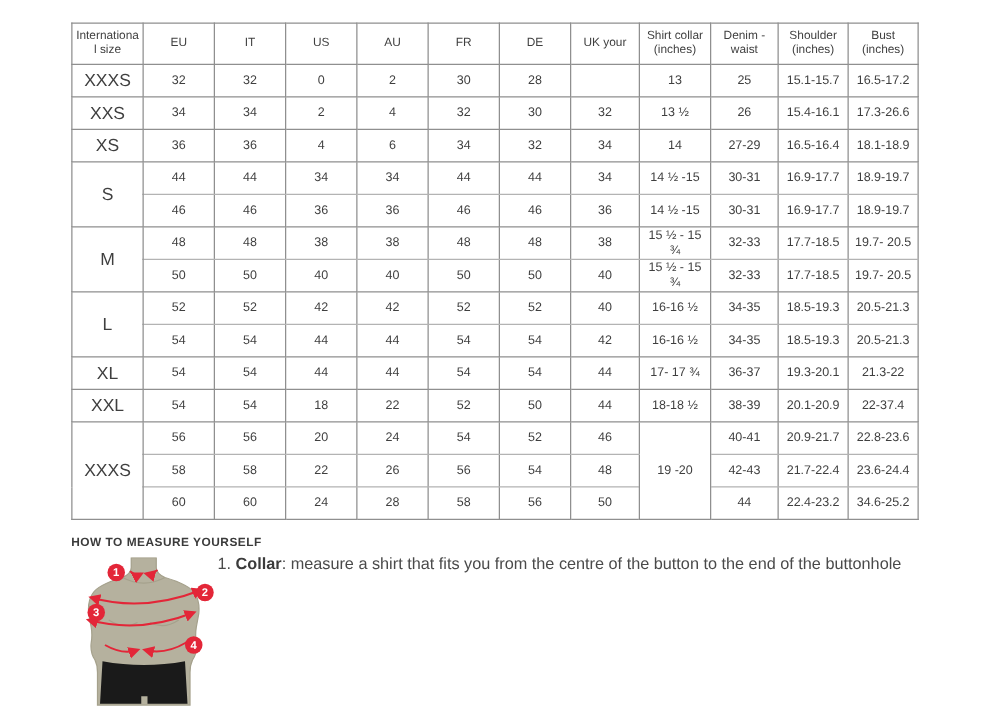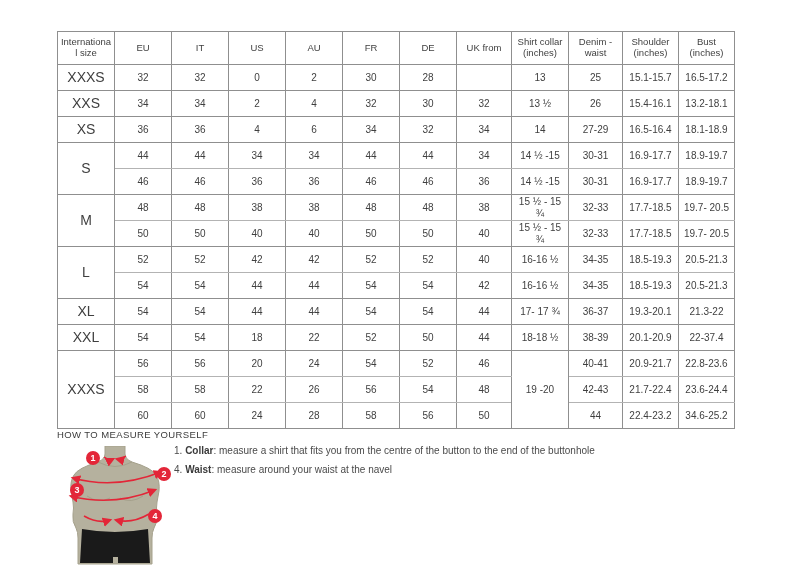--- a/index.html
+++ b/index.html
@@ -1,34 +1,34 @@
 <!DOCTYPE html>
 <html><head>
 <meta charset="utf-8">
 <style>
   html,body{margin:0;padding:0}
   body{width:787px;height:566px;position:relative;background:#fff;
        font-family:"Liberation Sans",sans-serif;color:#3f3f3f;overflow:hidden}
 
-  table.size-chart{position:absolute;left:57px;top:31px;border-collapse:collapse;
+  table.size-chart{position:absolute;left:57px;top:18px;border-collapse:collapse;
        table-layout:fixed;width:677px}
   .size-chart th,.size-chart td{border:1px solid #8f8f8f;text-align:center;vertical-align:middle;
        font-weight:400;padding:1px 2px;height:23px;line-height:1.15;
        overflow:hidden;word-wrap:break-word}
   .size-chart td{font-size:10px}
   .size-chart thead th{height:30px;font-size:9.5px}
   .size-chart tr.pre td:not(.lbl):not(.mg){border-bottom-color:#b3b3b3}
   .size-chart td.lbl{font-size:14px}
 
-  .measure-heading{position:absolute;left:57px;top:429px;font-size:9.5px;font-weight:normal;
+  .measure-heading{position:absolute;left:57px;top:429px;font-size:9.5px;font-weight:bold;
        letter-spacing:.4px;color:#3b3b3b}
 
   .figure{position:absolute;left:60px;top:446px;width:120px;height:120px}
 
-  .steps{position:absolute;left:174px;top:441px;font-size:10px;color:#4a4a4a}
+  .steps{position:absolute;left:174px;top:441px;font-size:13px;color:#4a4a4a}
   .steps .step{height:19px;line-height:19px;white-space:nowrap}
   .steps .step b{color:#3b3b3b}
 </style>
 </head>
 <body>
 
 <table class="size-chart">
   <colgroup>
     <col style="width:57px">
       <col style="width:57px">
@@ -45,21 +45,21 @@
   </colgroup>
   <thead>
     <tr>
       <th>International size</th>
       <th>EU</th>
       <th>IT</th>
       <th>US</th>
       <th>AU</th>
       <th>FR</th>
       <th>DE</th>
-      <th>UK from</th>
+      <th>UK your</th>
       <th>Shirt collar (inches)</th>
       <th>Denim - waist</th>
       <th>Shoulder (inches)</th>
       <th>Bust (inches)</th>
     </tr>
   </thead>
   <tbody>
     <tr>
       <td class="lbl">XXXS</td>
       <td>32</td>
@@ -79,21 +79,21 @@
       <td>34</td>
       <td>34</td>
       <td>2</td>
       <td>4</td>
       <td>32</td>
       <td>30</td>
       <td>32</td>
       <td>13 ½</td>
       <td>26</td>
       <td>15.4-16.1</td>
-      <td>13.2-18.1</td>
+      <td>17.3-26.6</td>
     </tr>
     <tr>
       <td class="lbl">XS</td>
       <td>36</td>
       <td>36</td>
       <td>4</td>
       <td>6</td>
       <td>34</td>
       <td>32</td>
       <td>34</td>
@@ -290,14 +290,13 @@
     </g>
     <g>
       <circle cx="95" cy="70" r="7" fill="#e32638"></circle>
       <text x="95" y="73.2" fill="#fff">4</text>
     </g>
   </g>
 </svg>
 
 <div class="steps">
   <div class="step"><span>1.</span> <b>Collar</b><span>: measure a shirt that fits you from the centre of the button to the end of the buttonhole</span></div>
-  <div class="step"><span>4.</span> <b>Waist</b><span>: measure around your waist at the navel</span></div>
 </div>
 
 </body></html>

